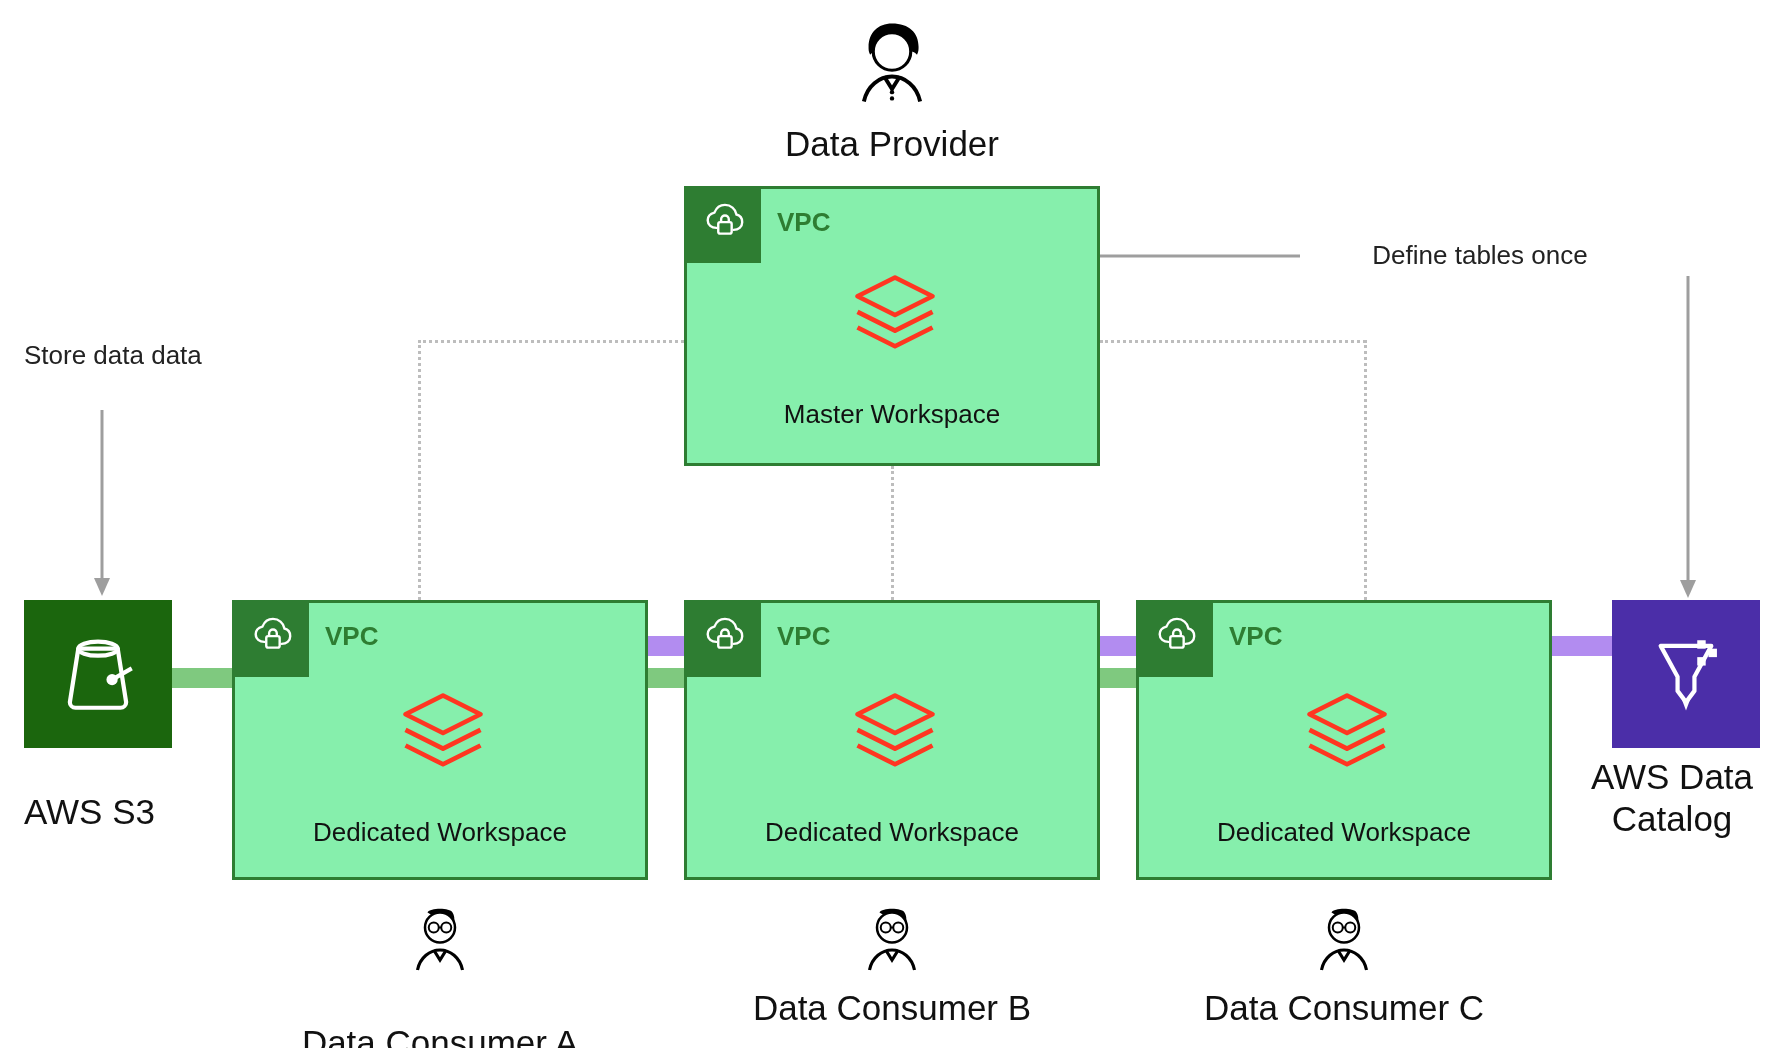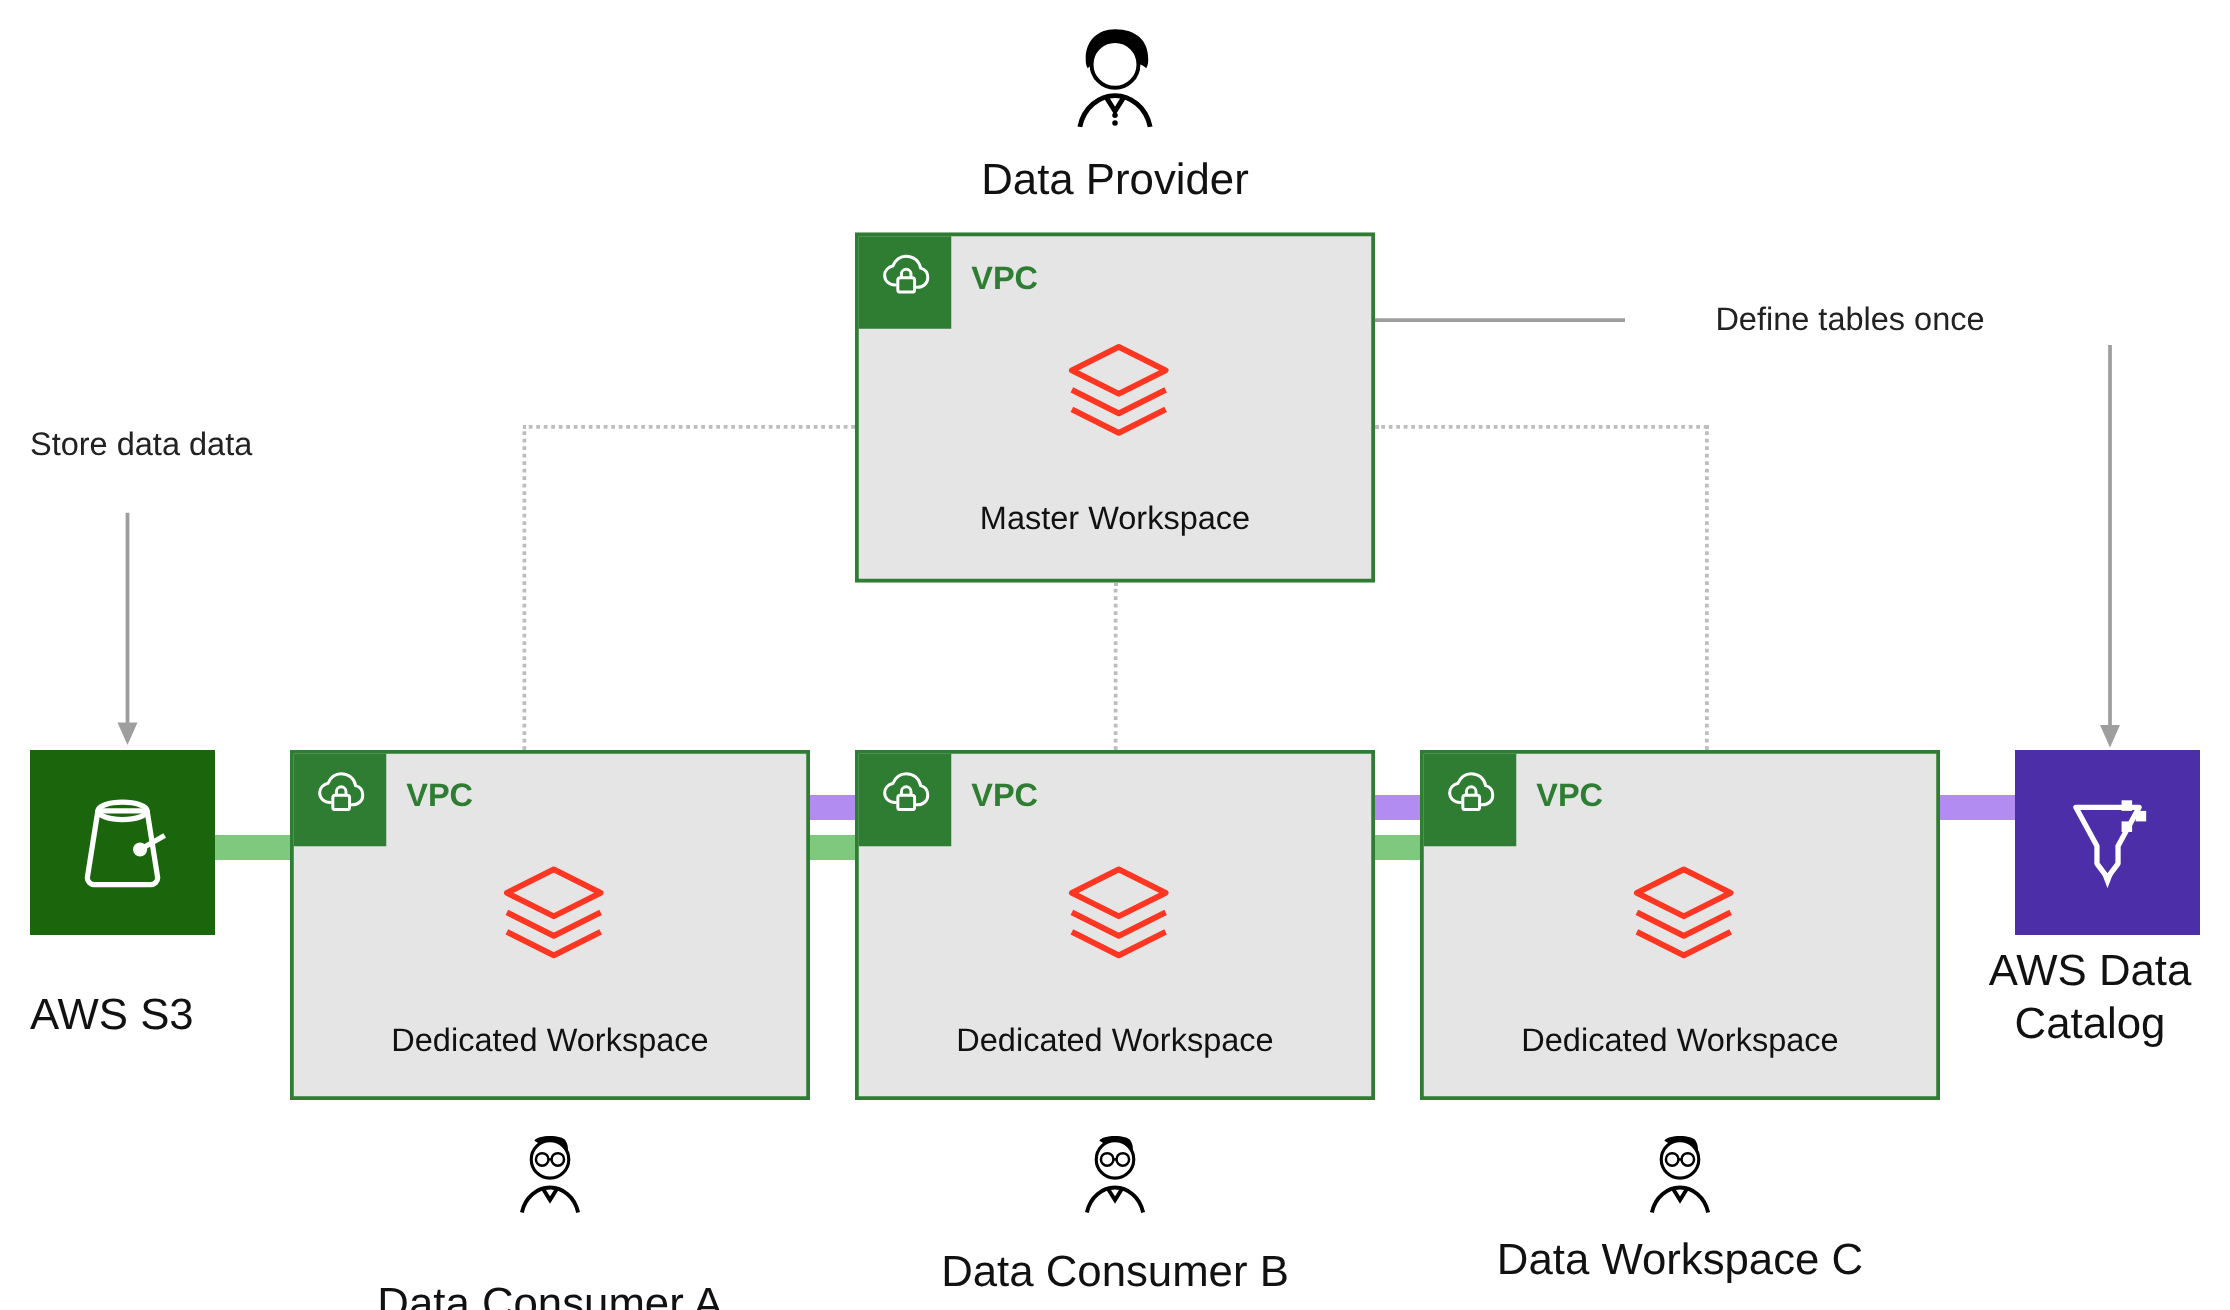--- a/index.html
+++ b/index.html
@@ -12,21 +12,21 @@
     color: #000000;
   }
   .canvas {
     position: relative;
     width: 1784px;
     height: 1048px;
   }
   .abs { position: absolute; }
   .vpc {
     border: 3px solid #2e7d32;
-    background: #e5e5e5;
+    background: #86efac;
     box-sizing: border-box;
   }
   .vpc-badge {
     position: absolute;
     top: 0; left: 0;
     width: 74px; height: 74px;
     background: #2e7d32;
     display: flex;
     align-items: center;
     justify-content: center;
@@ -257,28 +257,28 @@
     <svg viewBox="0 0 64 64" width="80" height="80">
       <path d="M22 10c2-4 18-4 20 0 2 3 2 8 0 12" fill="#000"></path>
       <circle cx="32" cy="22" r="12" fill="#fff" stroke="#000" stroke-width="2"></circle>
       <circle cx="27" cy="22" r="4" fill="none" stroke="#000" stroke-width="1.6"></circle>
       <circle cx="37" cy="22" r="4" fill="none" stroke="#000" stroke-width="1.6"></circle>
       <line x1="31" y1="22" x2="33" y2="22" stroke="#000" stroke-width="1.6"></line>
       <path d="M14 56c2-10 10-16 18-16s16 6 18 16" fill="none" stroke="#000" stroke-width="2.5"></path>
       <path d="M27 40l5 8 5-8" fill="none" stroke="#000" stroke-width="2.5"></path>
     </svg>
   </div>
-  <div class="abs person-label" style="left:742px; top:988px; width:300px;margin-top:10px;">Data Consumer B</div>
+  <div class="abs person-label" style="left:742px; top:988px; width:300px;">Data Consumer B</div>
 
   <div class="abs" style="left:1304px; top:900px; width:80px; height:80px;">
     <svg viewBox="0 0 64 64" width="80" height="80">
       <path d="M22 10c2-4 18-4 20 0 2 3 2 8 0 12" fill="#000"></path>
       <circle cx="32" cy="22" r="12" fill="#fff" stroke="#000" stroke-width="2"></circle>
       <circle cx="27" cy="22" r="4" fill="none" stroke="#000" stroke-width="1.6"></circle>
       <circle cx="37" cy="22" r="4" fill="none" stroke="#000" stroke-width="1.6"></circle>
       <line x1="31" y1="22" x2="33" y2="22" stroke="#000" stroke-width="1.6"></line>
       <path d="M14 56c2-10 10-16 18-16s16 6 18 16" fill="none" stroke="#000" stroke-width="2.5"></path>
       <path d="M27 40l5 8 5-8" fill="none" stroke="#000" stroke-width="2.5"></path>
     </svg>
   </div>
-  <div class="abs person-label" style="left:1194px; top:988px; width:300px;">Data Workspace C</div>
+  <div class="abs person-label" style="left:1194px; top:988px; width:300px;">Data Consumer C</div>
 
 </div>
 
 </body></html>

